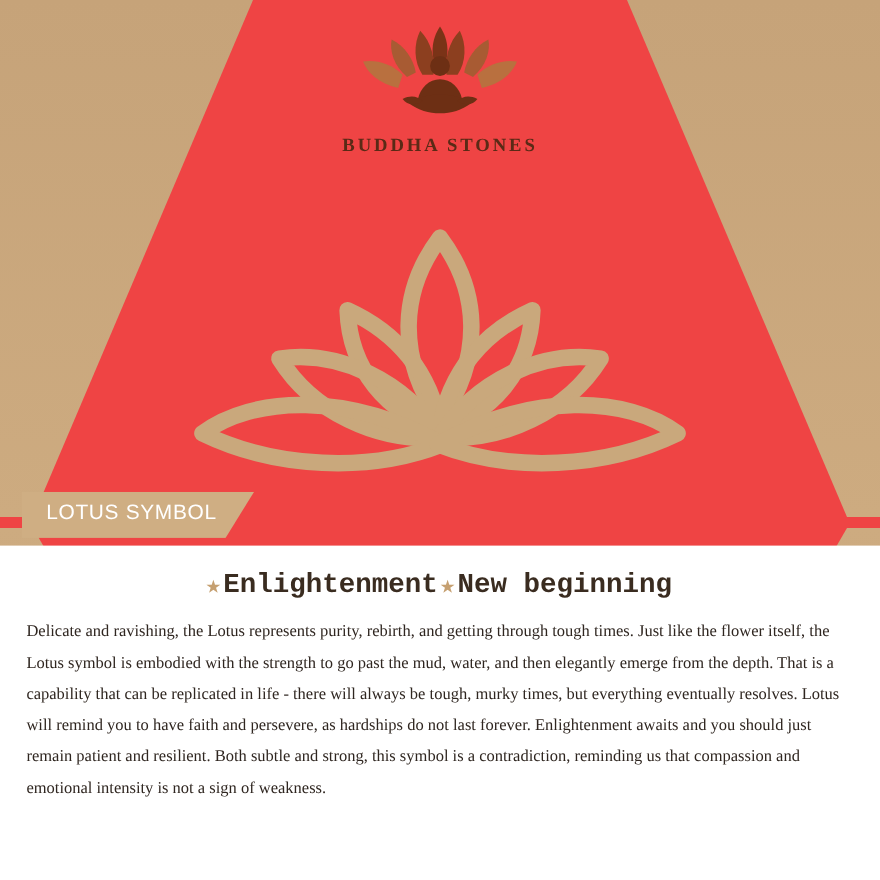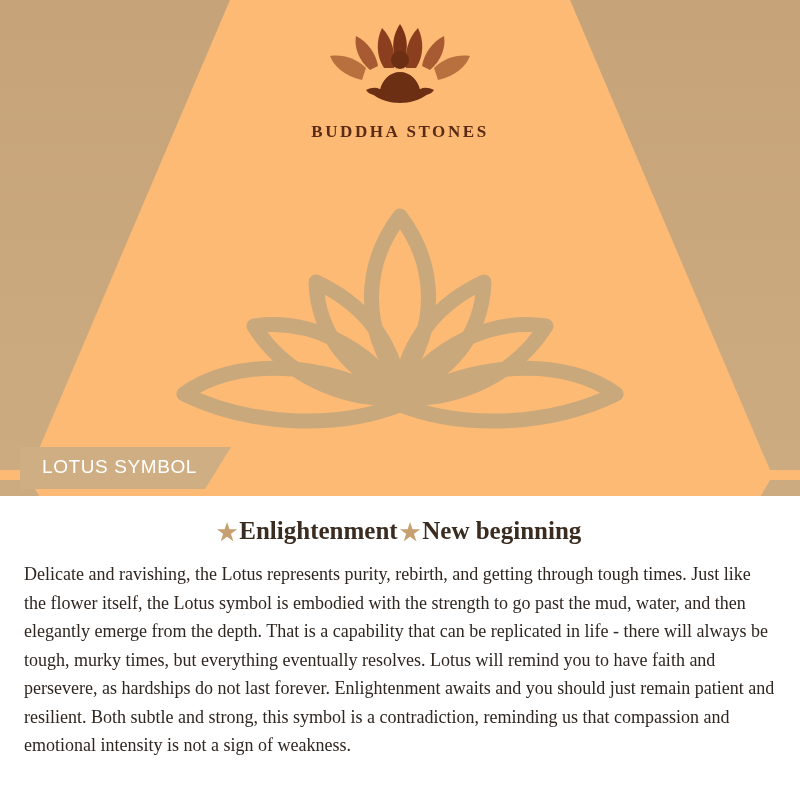--- a/index.html
+++ b/index.html
@@ -11,21 +11,21 @@
     height: 800px;
     font-family: "Liberation Sans", sans-serif;
     background: #ffffff;
     overflow: hidden;
   }
 
   .page {
     position: relative;
     width: 800px;
     height: 800px;
-    background: #fdba74;
+    background: #ef4444;
     overflow: hidden;
   }
 
   
   .corner {
     position: absolute;
     background: #c9a87c;
     pointer-events: none;
   }
   .corner-tl {
@@ -136,39 +136,39 @@
     top: 496px;
     left: 0;
     width: 800px;
     height: 304px;
     background: #ffffff;
   }
 
   .headline {
     margin-top: 21px;
     text-align: center;
-    font-family: Liberation Serif, serif;
+    font-family: Liberation Mono, monospace;
     font-weight: bold;
     font-size: 25px;
     color: #3a2c20;
     white-space: nowrap;
   }
   .headline .star {
     color: #c6a071;
     font-size: 23px;
     vertical-align: -1px;
   }
   .headline .word {
     padding: 0 2px;
   }
 
   .body-text {
     margin: 14px 24px 0 24px;
     font-family: "Liberation Serif", serif;
-    font-size: 18px;
+    font-size: 15px;
     line-height: 28.5px;
     color: #2f2620;
     text-align: left;
   }
 </style>
 </head>
 <body>
 
 <div class="page">
 

